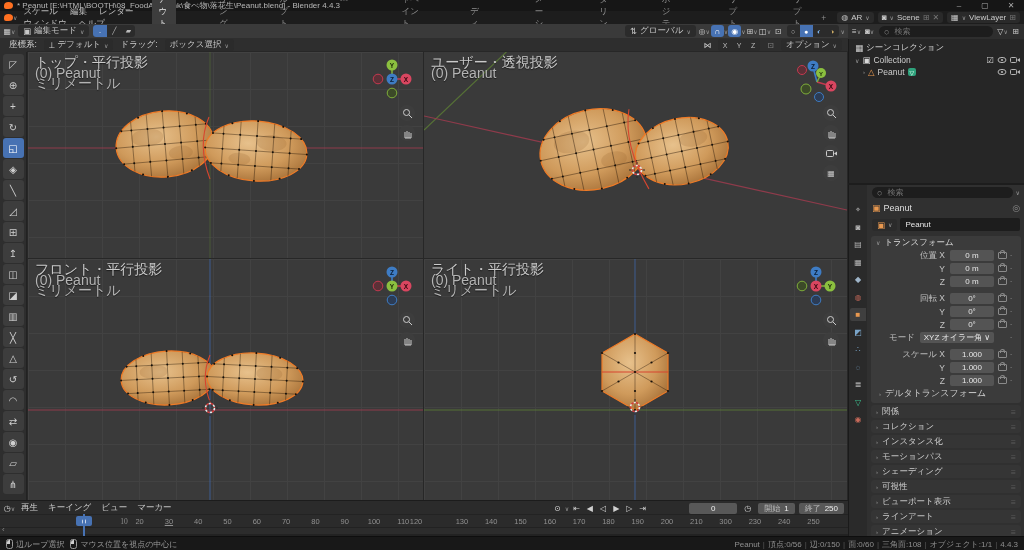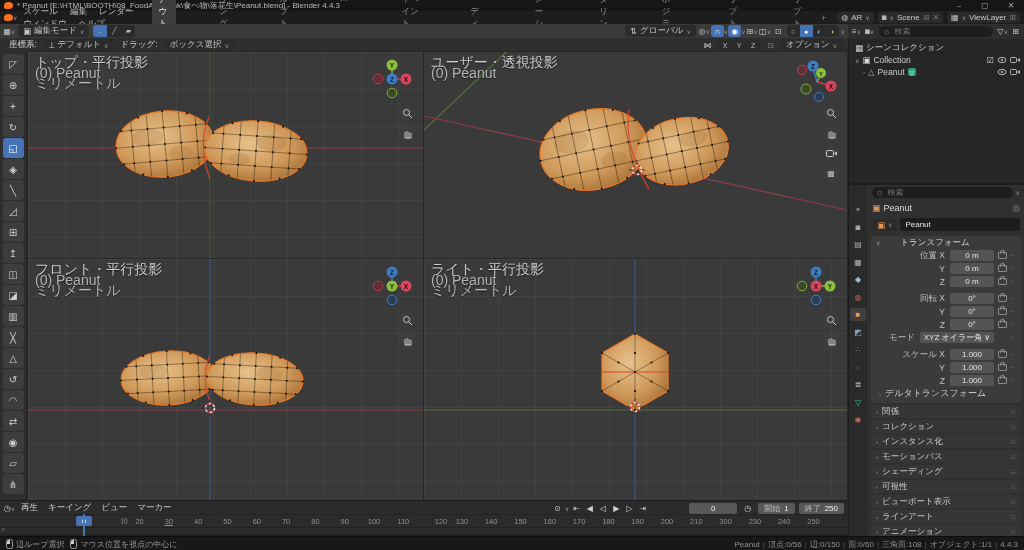--- a/index.html
+++ b/index.html
@@ -69,21 +69,21 @@
   .fld{background:#545454;border-radius:2px;height:11px;display:flex;align-items:center;justify-content:center;color:#e6e6e6;font-size:8px;}
   .xrow{display:flex;align-items:center;height:13px;padding-right:6px;}
   .xrow .lbl{flex:1;text-align:right;margin-right:5px;color:#c3c3c3;font-size:8.5px;}
   .xrow .fld{width:44px;}
   .lock{width:7px;height:5px;border:1px solid #8a8a8a;border-radius:1px;position:relative;margin-left:4px;}
   .lock:before{content:"";position:absolute;top:-3px;left:1px;width:3px;height:3px;border:1px solid #8a8a8a;border-bottom:none;border-radius:3px 3px 0 0;}
   .adot{width:8px;text-align:center;color:#8a8a8a;font-size:8px;}
   .section{background:#353535;border-radius:3px;margin:2px 4px 0 4px;height:13px;display:flex;align-items:center;padding:0 5px;color:#cfcfcf;font-size:8.5px;gap:4px;}
   .section .grip{margin-left:auto;color:#5c5c5c;}
   .panel{background:#3b3b3b;border-radius:3px;margin:3px 4px 0 4px;padding-bottom:3px;}
-  .panelhead{height:13px;display:flex;align-items:center;gap:20px;padding:0 5px;color:#dedede;font-size:8.5px;}
+  .panelhead{height:13px;display:flex;align-items:center;gap:4px;padding:0 5px;color:#dedede;font-size:8.5px;}
   
   #tl-head{left:0;top:500px;width:848px;height:14px;background:#2b2b2b;display:flex;align-items:center;border-top:1px solid #1c1c1c;}
   #tl-ruler{left:0;top:514px;width:848px;height:13px;background:#2b2b2b;border-top:1px solid #232323;}
   #tl-track{left:0;top:527px;width:848px;height:9px;background:#222;}
   #tl-track .band{position:absolute;left:0;top:1px;width:848px;height:6px;background:#2c2c2c;}
   .tick{position:absolute;top:2px;transform:translateX(-50%);font-size:7.5px;color:#909090;}
   #playhead-chip{position:absolute;left:76px;top:1px;width:16px;height:10px;background:#4772b3;color:#fff;
                  border-radius:2px;display:flex;align-items:center;justify-content:center;font-size:7.5px;}
   #playhead-line{position:absolute;left:83px;top:11px;width:2px;height:25px;background:#4772b3;}
   .pbtn{color:#d0d0d0;font-size:8px;padding:0 3px;}
@@ -922,21 +922,21 @@
         <span class="tick" style="left: 139.6px;">20</span>
         <span class="tick" style="left: 168.9px; text-decoration: underline;">30</span>
         <span class="tick" style="left: 198.2px;">40</span>
         <span class="tick" style="left: 227.5px;">50</span>
         <span class="tick" style="left: 256.8px;">60</span>
         <span class="tick" style="left: 286.1px;">70</span>
         <span class="tick" style="left: 315.4px;">80</span>
         <span class="tick" style="left: 344.7px;">90</span>
         <span class="tick" style="left: 374px;">100</span>
         <span class="tick" style="left: 403.3px;">110</span>
-        <span class="tick" style="left: 441px;">120</span>
+        <span class="tick" style="left: 416px;">120</span>
         <span class="tick" style="left: 461.9px;">130</span>
         <span class="tick" style="left: 491.2px;">140</span>
         <span class="tick" style="left: 520.5px;">150</span>
         <span class="tick" style="left: 549.8px;">160</span>
         <span class="tick" style="left: 579.1px;">170</span>
         <span class="tick" style="left: 608.4px;">180</span>
         <span class="tick" style="left: 637.7px;">190</span>
         <span class="tick" style="left: 667px;">200</span>
         <span class="tick" style="left: 696.3px;">210</span>
         <span class="tick" style="left: 725.6px;">300</span>

